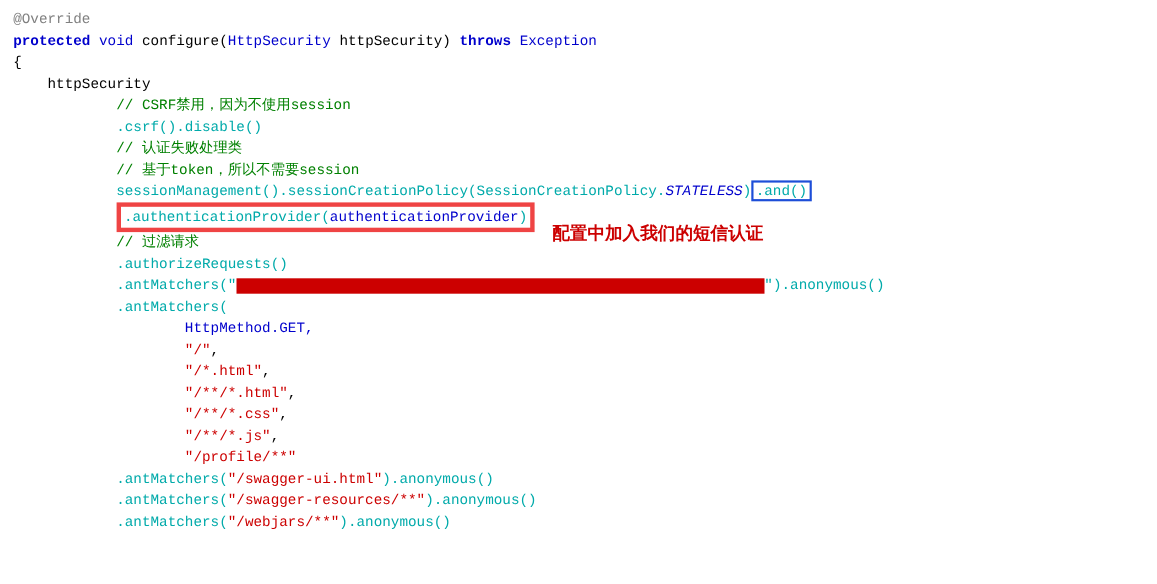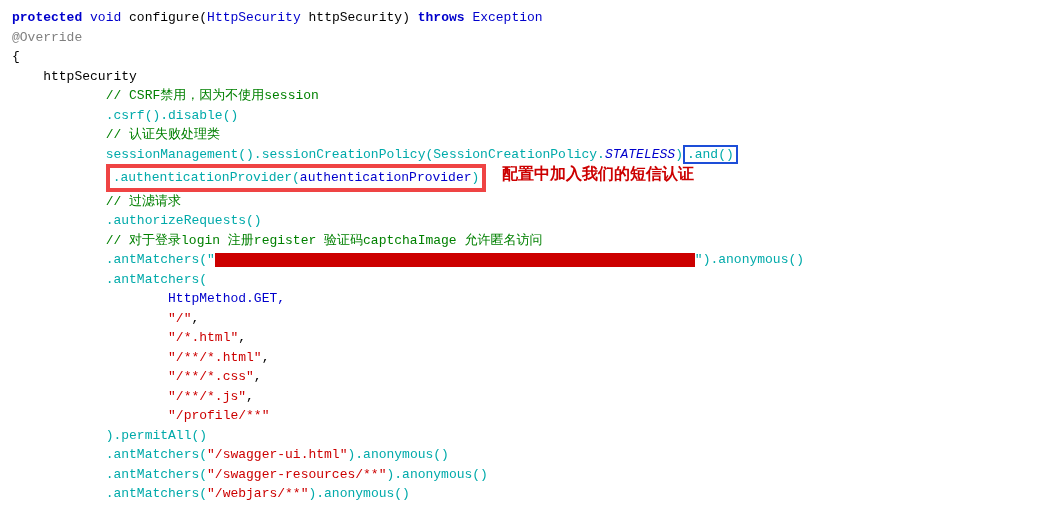--- a/index.html
+++ b/index.html
@@ -30,75 +30,75 @@
     .italic-blue { color: #0000cc; font-style: italic; }
     .red-text { color: #cc0000; }
     .annotation { color: #808080; }
     .annotation-arrow {
       position: absolute;
       color: #cc0000;
       font-family: Arial, sans-serif;
       font-size: 16px;
       font-weight: bold;
       white-space: nowrap;
+      margin-top: 19px;
     }
     .redacted-bar {
       display: inline-block;
       background: #cc0000;
       height: 14px;
       width: 480px;
       vertical-align: middle;
     }
   </style>
 </head>
 <body>
 
 <div class="code-container">
 
+  <span class="line"><span class="annotation">@Override</span></span>
+
   <span class="line"><span class="kw">protected</span> <span class="kw2">void</span> <span>configure</span>(<span class="type">HttpSecurity</span> <span>httpSecurity</span>) <span class="kw">throws</span> <span class="type">Exception</span></span>
-
-  <span class="line"><span class="annotation">@Override</span></span>
 
   <span class="line">{</span>
 
   <span class="line">    httpSecurity</span>
 
   <span class="line">            <span class="comment">// CSRF禁用，因为不使用session</span></span>
 
   <span class="line">            <span class="cyan">.csrf().disable()</span></span>
 
   <span class="line">            <span class="comment">// 认证失败处理类</span></span>
 
 
+  <span class="line">            <span class="comment">// 基于token，所以不需要session</span></span>
 
   <span class="line">            <span class="cyan">sessionManagement().sessionCreationPolicy(SessionCreationPolicy.<span class="italic-blue"><em>STATELESS</em></span>)</span><span style="border:2px solid #1d4ed8; display:inline; padding:0 2px;"><span class="cyan">.and()</span></span></span>
 
   <div style="position:relative; display:block;">
     <span class="line">            <span style="border:4px solid #ef4444; display:inline-block; padding:0 3px;"><span class="cyan">.authenticationProvider(<span style="color:#0000cc;">authenticationProvider</span>)</span></span></span>
     <span class="annotation-arrow" style="left: 490px; top: -2px;">配置中加入我们的短信认证</span>
   </div>
 
   <span class="line">            <span class="comment">// 过滤请求</span></span>
 
   <span class="line">            <span class="cyan">.authorizeRequests()</span></span>
 
-  <span class="line">            <span class="comment">// 对于登录login 注册register 验证码captchaImage 允许匿名访问</span></span>
 
   <span class="line">            <span class="cyan">.antMatchers("<span class="redacted-bar"></span>").anonymous()</span></span>
 
   <span class="line">            <span class="cyan">.antMatchers(</span></span>
 
   <span class="line">                    <span style="color:#0000cc;">HttpMethod.GET,</span></span>
 
   <span class="line">                    <span class="red-text">"/"</span>,</span>
   <span class="line">                    <span class="red-text">"/*.html"</span>,</span>
   <span class="line">                    <span class="red-text">"/**/*.html"</span>,</span>
   <span class="line">                    <span class="red-text">"/**/*.css"</span>,</span>
   <span class="line">                    <span class="red-text">"/**/*.js"</span>,</span>
   <span class="line">                    <span class="red-text">"/profile/**"</span></span>
 
-  <span class="line">            <span class="cyan">).permitAll()</span></span>
 
   <span class="line">            <span class="cyan">.antMatchers(<span class="red-text">"/swagger-ui.html"</span>).anonymous()</span></span>
   <span class="line">            <span class="cyan">.antMatchers(<span class="red-text">"/swagger-resources/**"</span>).anonymous()</span></span>
   <span class="line">            <span class="cyan">.antMatchers(<span class="red-text">"/webjars/**"</span>).anonymous()</span></span>
 
 </div>
 
 </body></html>

